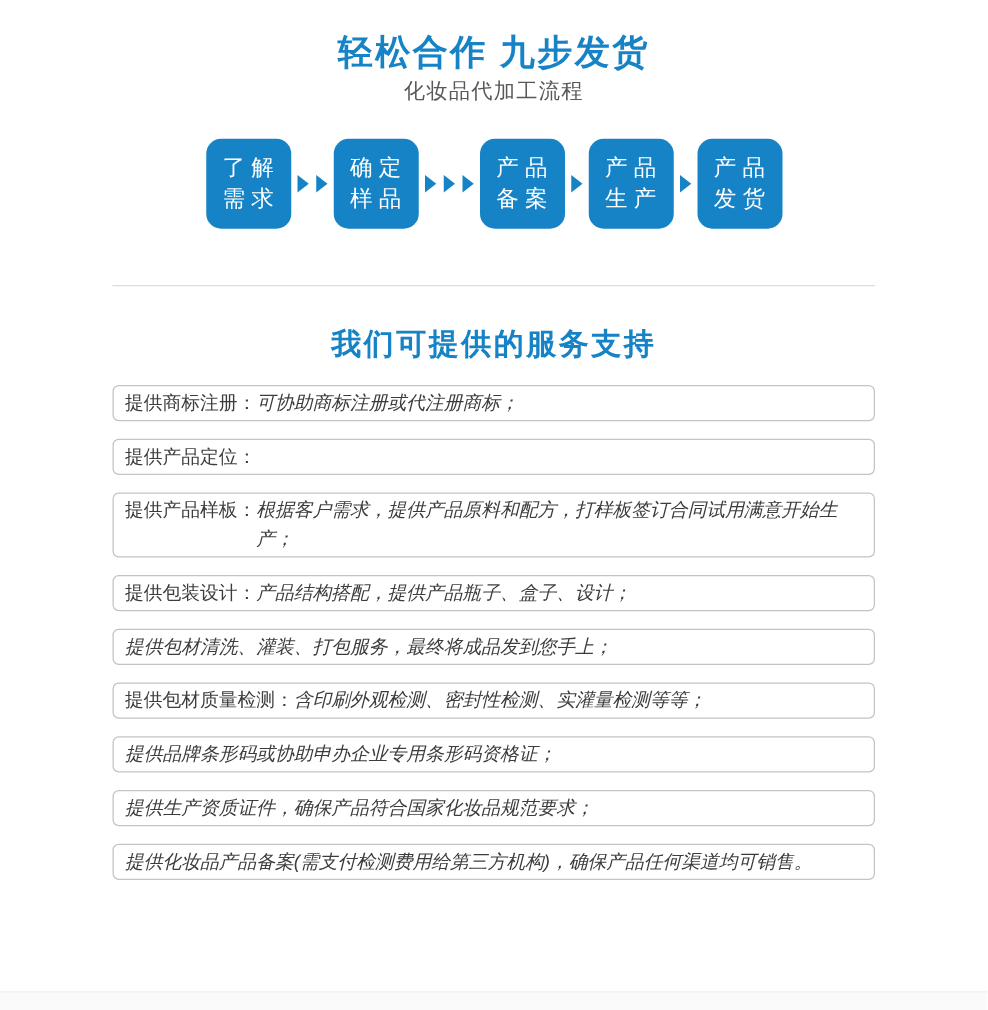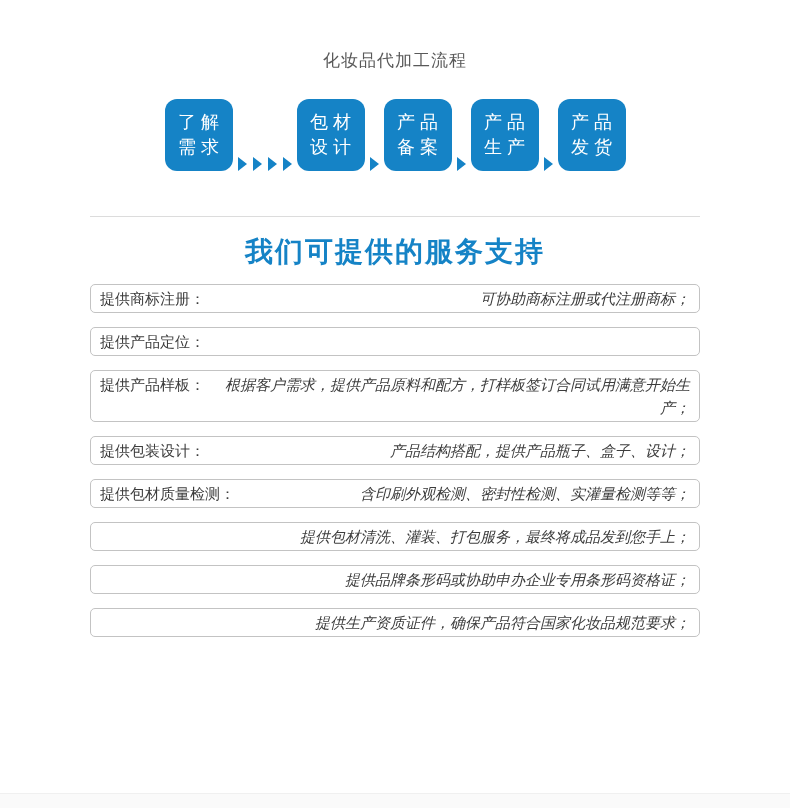--- a/index.html
+++ b/index.html
@@ -11,24 +11,24 @@
     position: relative; overflow: hidden;
   }
   .page { width: 790px; height: 808px; position: relative; overflow: hidden; }
 
   
   .header { text-align: center; padding-top: 27px; }
   .main-title {
     color: #1583c6; font-size: 28px; font-weight: bold; letter-spacing: 2px;
     line-height: 30px;
   }
-  .sub-title { color: #595959; font-size: 17px; margin-top: 22px; letter-spacing: 1px; }
+  .sub-title { color: #595959; font-size: 17px; margin-top: 4px; letter-spacing: 1px; }
 
   
-  .flow { display: flex; align-items: flex-end; justify-content: center; margin-top: 27px; }
+  .flow { display: flex; align-items: center; justify-content: center; margin-top: 27px; }
   .flow-step {
     width: 68px; height: 72px; background: #1583c6; border-radius: 12px;
     color: #ffffff; display: flex; flex-direction: column;
     align-items: center; justify-content: center;
     margin: 0 2px; flex: none;
   }
   .flow-step .step-line {
     font-size: 18px; line-height: 25px; letter-spacing: 5px; padding-left: 5px;
     white-space: nowrap;
   }
@@ -36,60 +36,61 @@
     width: 0; height: 0; flex: none;
     border-top: 7px solid transparent; border-bottom: 7px solid transparent;
     border-left: 9px solid #1583c6; margin: 0 3px;
   }
 
   
   .divider { width: 610px; margin: 45px auto 0; border-top: 1px solid #dcdcdc; height: 0; }
 
   
   .services-title {
-    text-align: center; color: #1583c6; font-size: 28px; font-weight: bold;
-    margin-top: 22px; letter-spacing: 2px; line-height: 26px;
+    text-align: center; color: #1583c6; font-size: 24px; font-weight: bold;
+    margin-top: 34px; letter-spacing: 2px; line-height: 26px;
   }
-  .services-list { width: 610px; margin: 19px auto 0; text-align: right; }
+  .services-list { width: 610px; margin: 19px auto 0; }
   .service-item {
     display: flex; border: 1px solid #c3c3c3; border-radius: 5px;
     padding: 2px 9px; font-size: 15px; line-height: 23px; color: #3c3c3c;
     margin-bottom: 14px; background: #ffffff;
   }
   .service-label { white-space: nowrap; }
   .service-content { flex: 1; font-style: italic; }
 
   
   .bottom-strip {
     position: absolute; left: 0; bottom: 0; width: 790px; height: 15px;
     background: #fafafa; border-top: 1px solid #f0f0f0;
   }
 </style>
 </head>
 <body>
 
 <div class="page">
 
   <div class="header">
+    <div class="main-title">轻松合作 九步发货</div>
     <div class="sub-title">化妆品代加工流程</div>
   </div>
 
   <div class="flow">
     <div class="flow-step">
       <div class="step-line">了解</div>
       <div class="step-line">需求</div>
     </div>
     <div class="flow-arrow"></div>
     <div class="flow-arrow"></div>
+    <div class="flow-step">
+      <div class="step-line">确定</div>
+      <div class="step-line">样品</div>
+    </div>
     <div class="flow-arrow"></div>
     <div class="flow-arrow"></div>
-    <div class="flow-step">
-      <div class="step-line">包材</div>
-      <div class="step-line">设计</div>
-    </div>
     <div class="flow-arrow"></div>
     <div class="flow-step">
       <div class="step-line">产品</div>
       <div class="step-line">备案</div>
     </div>
     <div class="flow-arrow"></div>
     <div class="flow-step">
       <div class="step-line">产品</div>
       <div class="step-line">生产</div>
     </div>
@@ -114,32 +115,36 @@
     </div>
     <div class="service-item">
       <span class="service-label">提供产品样板：</span>
       <span class="service-content">根据客户需求，提供产品原料和配方，打样板签订合同试用满意开始生产；</span>
     </div>
     <div class="service-item">
       <span class="service-label">提供包装设计：</span>
       <span class="service-content">产品结构搭配，提供产品瓶子、盒子、设计；</span>
     </div>
     <div class="service-item">
+      <span class="service-label"></span>
+      <span class="service-content">提供包材清洗、灌装、打包服务，最终将成品发到您手上；</span>
+    </div>
+    <div class="service-item">
       <span class="service-label">提供包材质量检测：</span>
       <span class="service-content">含印刷外观检测、密封性检测、实灌量检测等等；</span>
-    </div>
-    <div class="service-item">
-      <span class="service-label"></span>
-      <span class="service-content">提供包材清洗、灌装、打包服务，最终将成品发到您手上；</span>
     </div>
     <div class="service-item">
       <span class="service-label"></span>
       <span class="service-content">提供品牌条形码或协助申办企业专用条形码资格证；</span>
     </div>
     <div class="service-item">
       <span class="service-label"></span>
       <span class="service-content">提供生产资质证件，确保产品符合国家化妆品规范要求；</span>
     </div>
+    <div class="service-item">
+      <span class="service-label"></span>
+      <span class="service-content">提供化妆品产品备案(需支付检测费用给第三方机构)，确保产品任何渠道均可销售。</span>
+    </div>
   </div>
 
   <div class="bottom-strip"></div>
 
 </div>
 
 </body></html>

